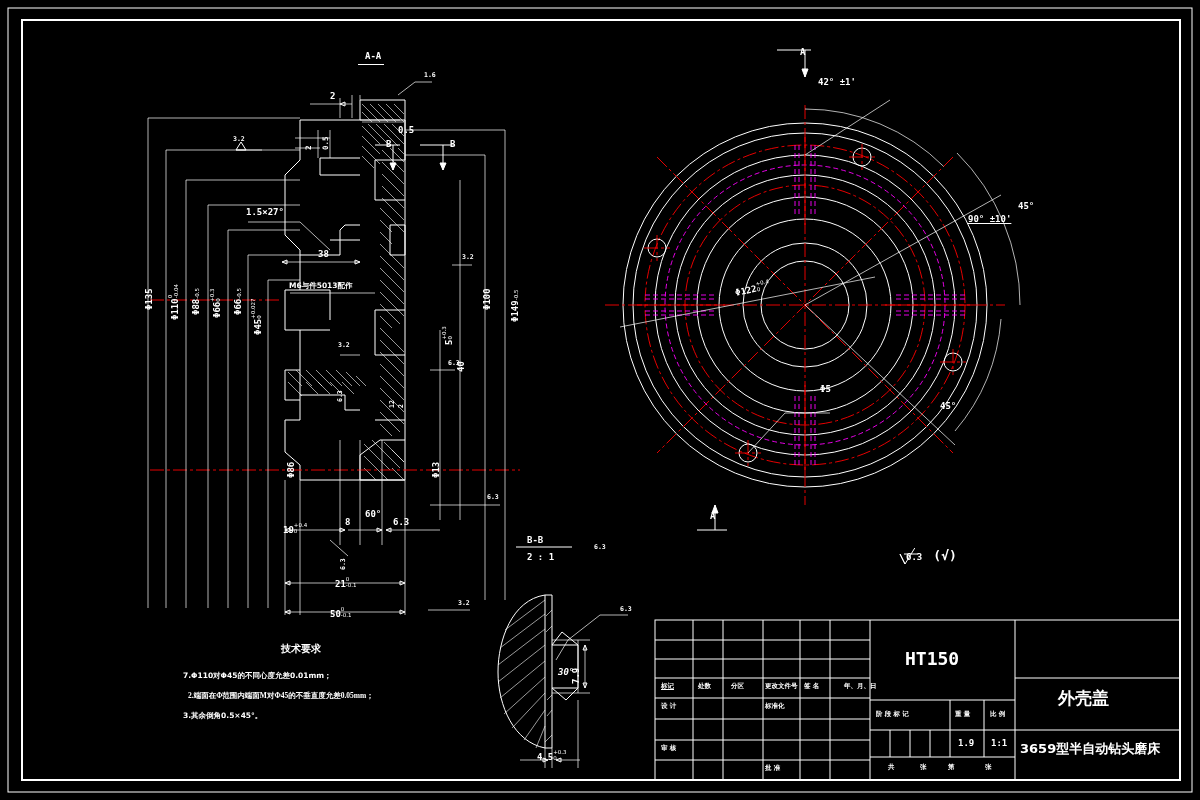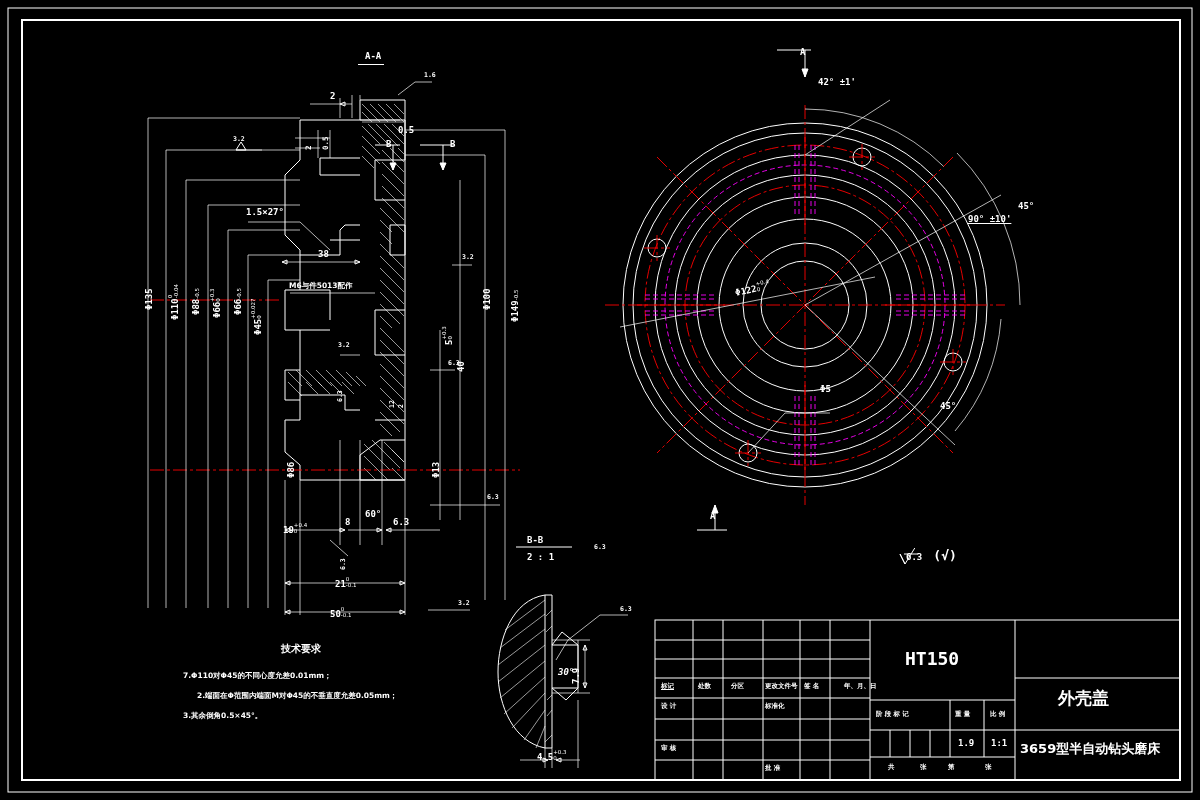--- a/index.html
+++ b/index.html
@@ -526,21 +526,21 @@
   <div class="txt" style="left:527px;top:536px;">B-B</div>
   <div class="txt" style="left:527px;top:553px;">2 : 1</div>
   <div class="txt" style="left:558px;top:668px;font-style:italic;">30°</div>
   <div class="txt vert" style="left:572px;top:684px;transform:rotate(-90deg);">7.9</div>
   <div class="abs" style="left:537px;top:745px;white-space:nowrap;">
     <span class="txt" style="position:static;">4.5</span><span class="frac"><span style="display:block">+0.3</span><span style="display:block">0</span></span>
   </div>
 
   <div class="txt cn" style="left:281px;top:644px;font-size:10px;">技术要求</div>
   <div class="txt cn sm" style="left:183px;top:672px;">7.Φ110对Φ45的不同心度允差0.01mm；</div>
-  <div class="txt cn sm" style="left:197px;top:692px;">2.端面在Φ范围内端面M对Φ45的不垂直度允差0.05mm；</div>
+  <div class="txt cn sm" style="left:188px;top:692px;font-family:Liberation Serif, serif;">2.端面在Φ范围内端面M对Φ45的不垂直度允差0.05mm；</div>
   <div class="txt cn sm" style="left:183px;top:712px;">3.其余倒角0.5×45°。</div>
 
   <div class="txt cn xs" style="left:661px;top:683px;text-decoration:underline;">标记</div>
   <div class="txt cn xs" style="left:698px;top:683px;">处数</div>
   <div class="txt cn xs" style="left:731px;top:683px;">分区</div>
   <div class="txt cn xs" style="left:765px;top:683px;">更改文件号</div>
   <div class="txt cn xs" style="left:804px;top:683px;">签 名</div>
   <div class="txt cn xs" style="left:832px;top:683px;margin-left:12px;">年、月、日</div>
 
   <div class="txt cn xs" style="left:661px;top:703px;">设 计</div>

